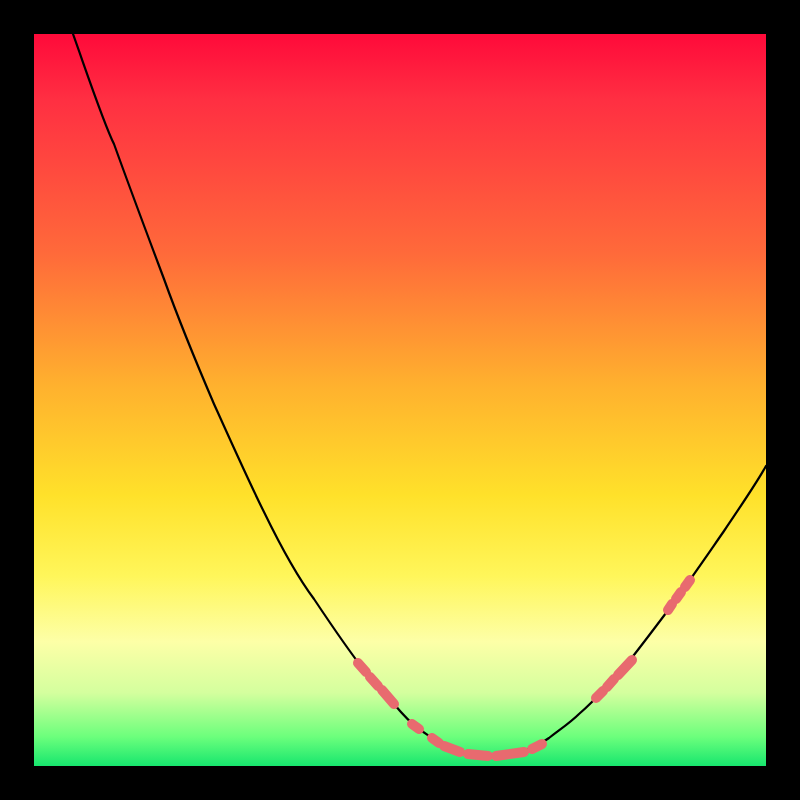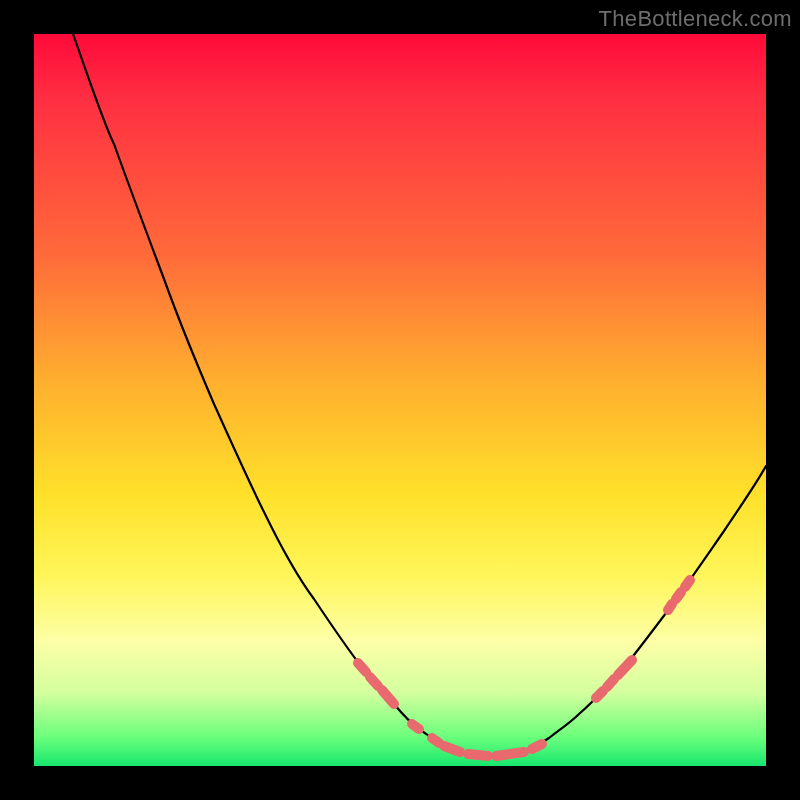--- a/index.html
+++ b/index.html
@@ -111,15 +111,14 @@
         <line class="dash-seg" x1="573" y1="653" x2="580" y2="645"></line>
         <line class="dash-seg" x1="584" y1="641" x2="598" y2="626"></line>
         <line class="dash-seg" x1="634" y1="576" x2="638" y2="570"></line>
         <line class="dash-seg" x1="642" y1="565" x2="647" y2="558"></line>
         <line class="dash-seg" x1="651" y1="553" x2="656" y2="546"></line>
       </g>
     </svg>
 
   </div>
 
-  <div class="watermark">TheBottleneck.com</div>
 
 </div>
 
 </body></html>

